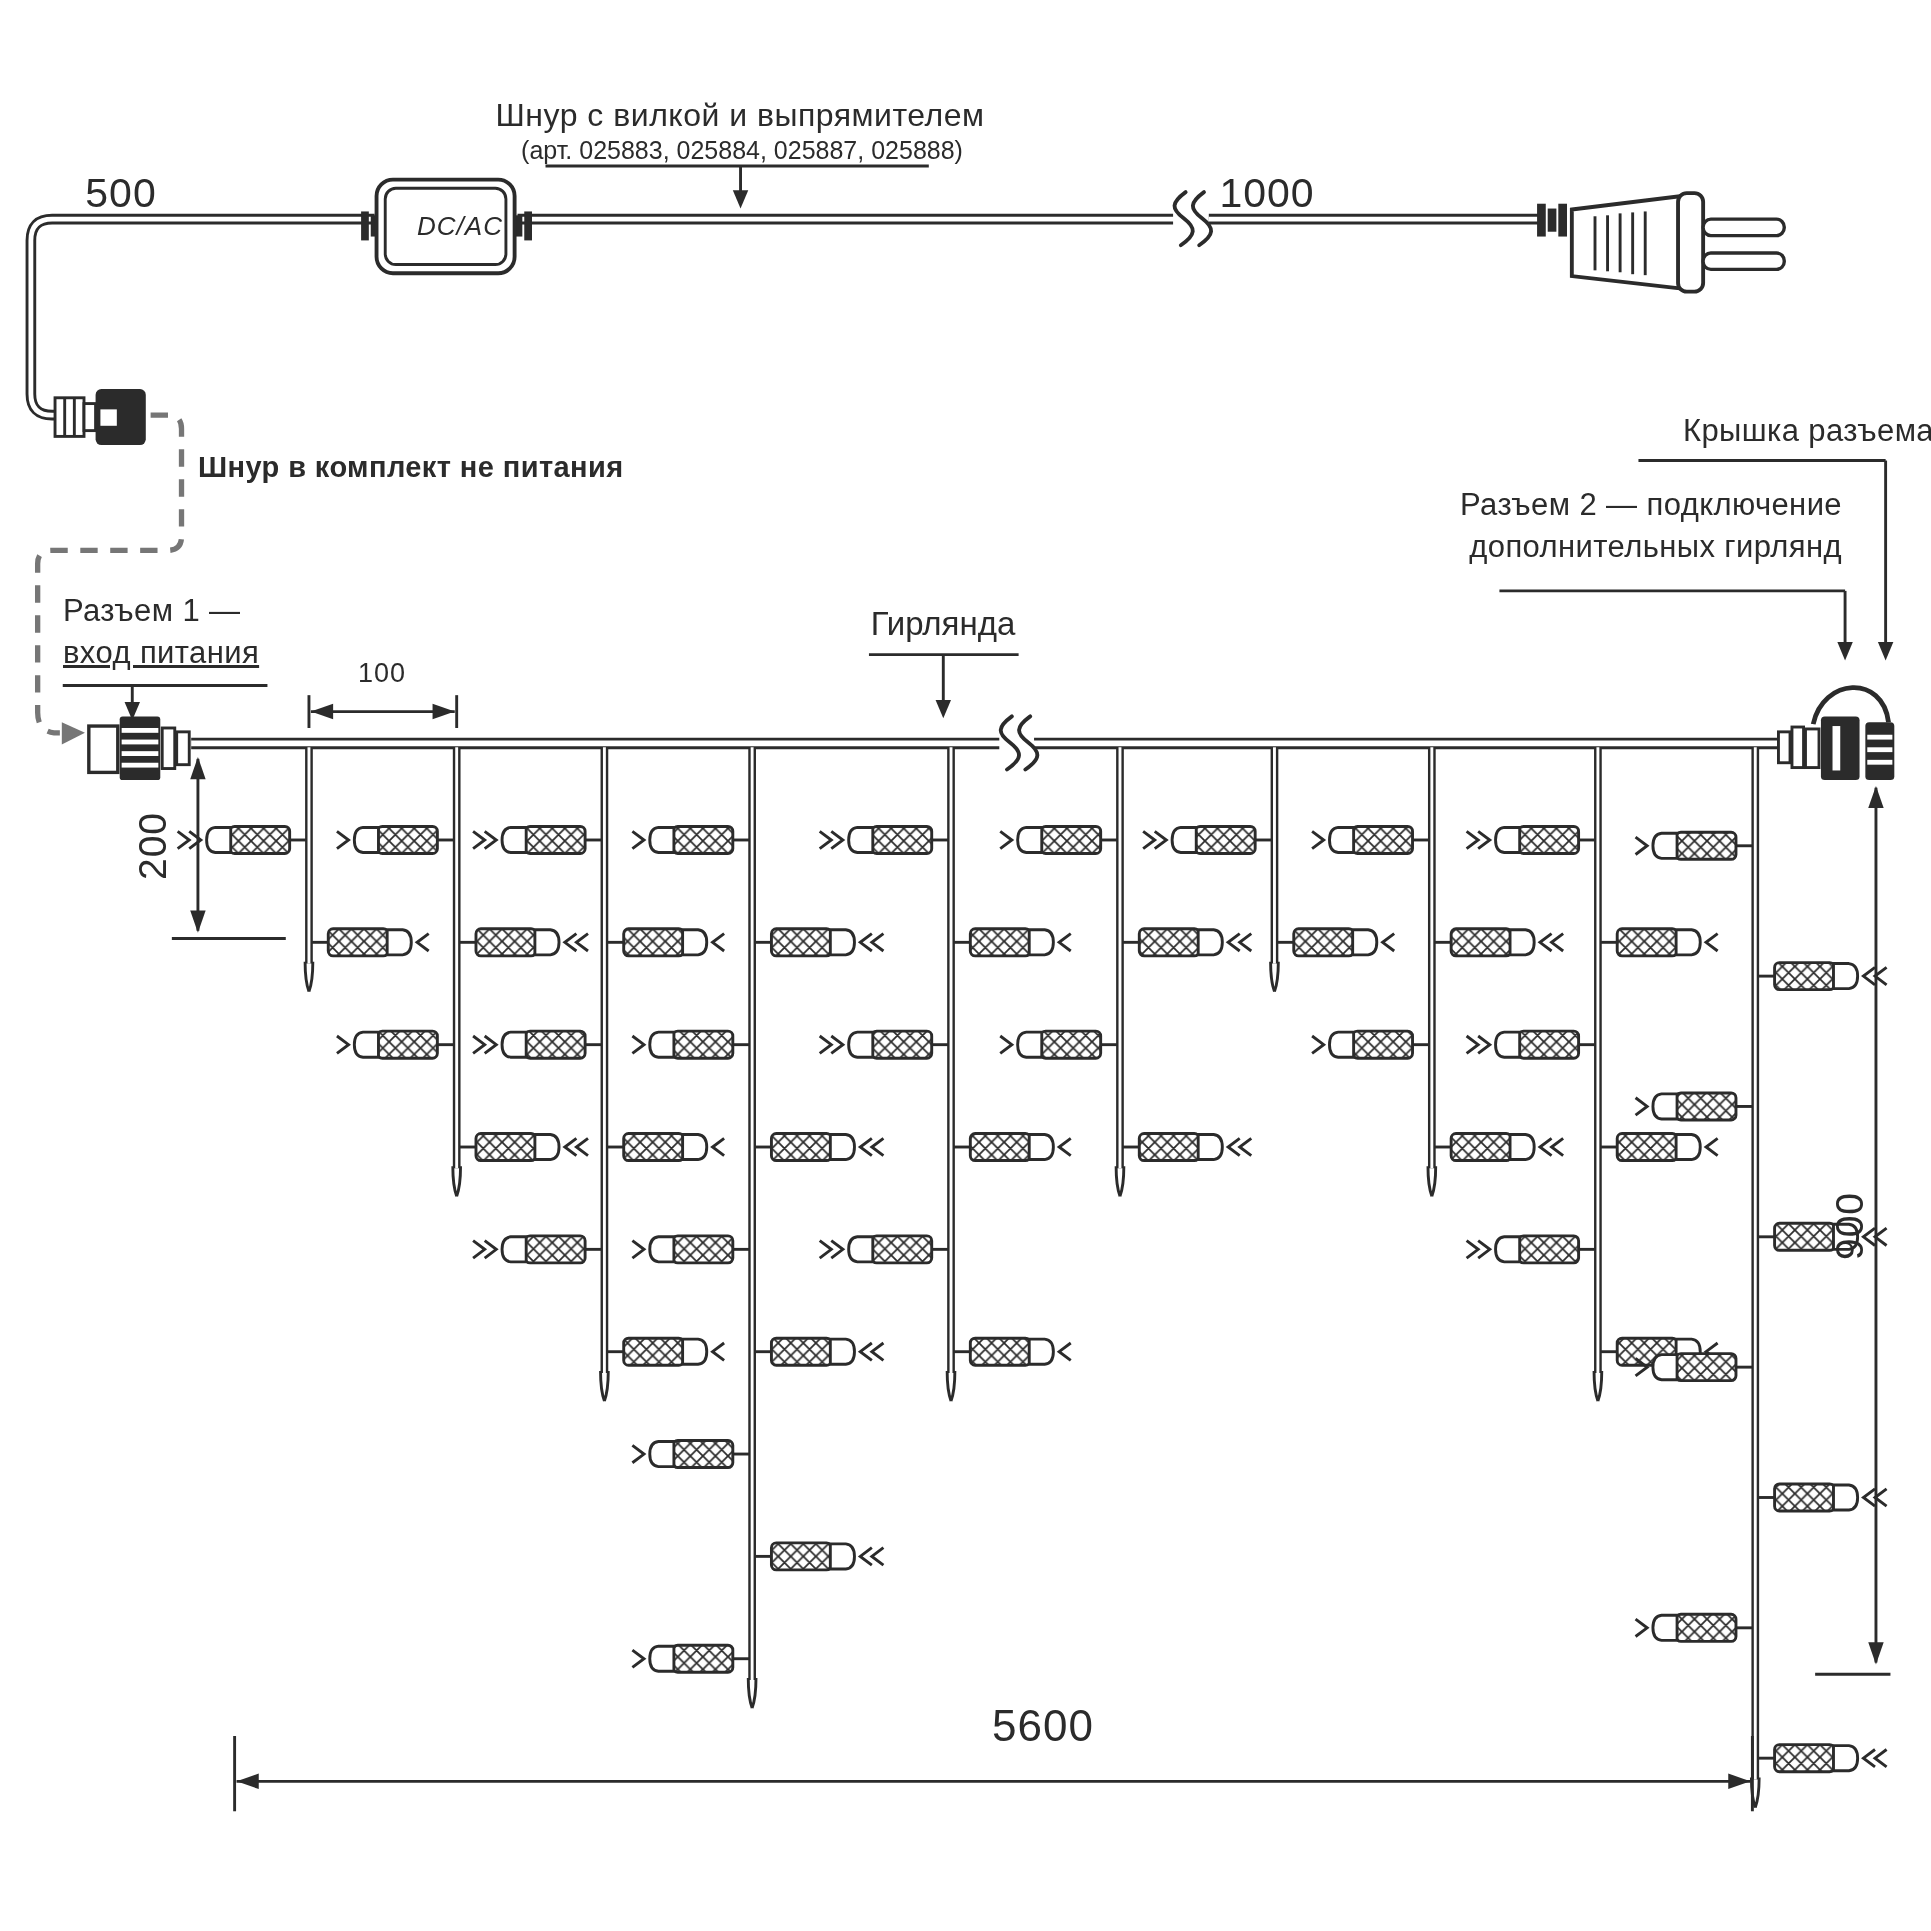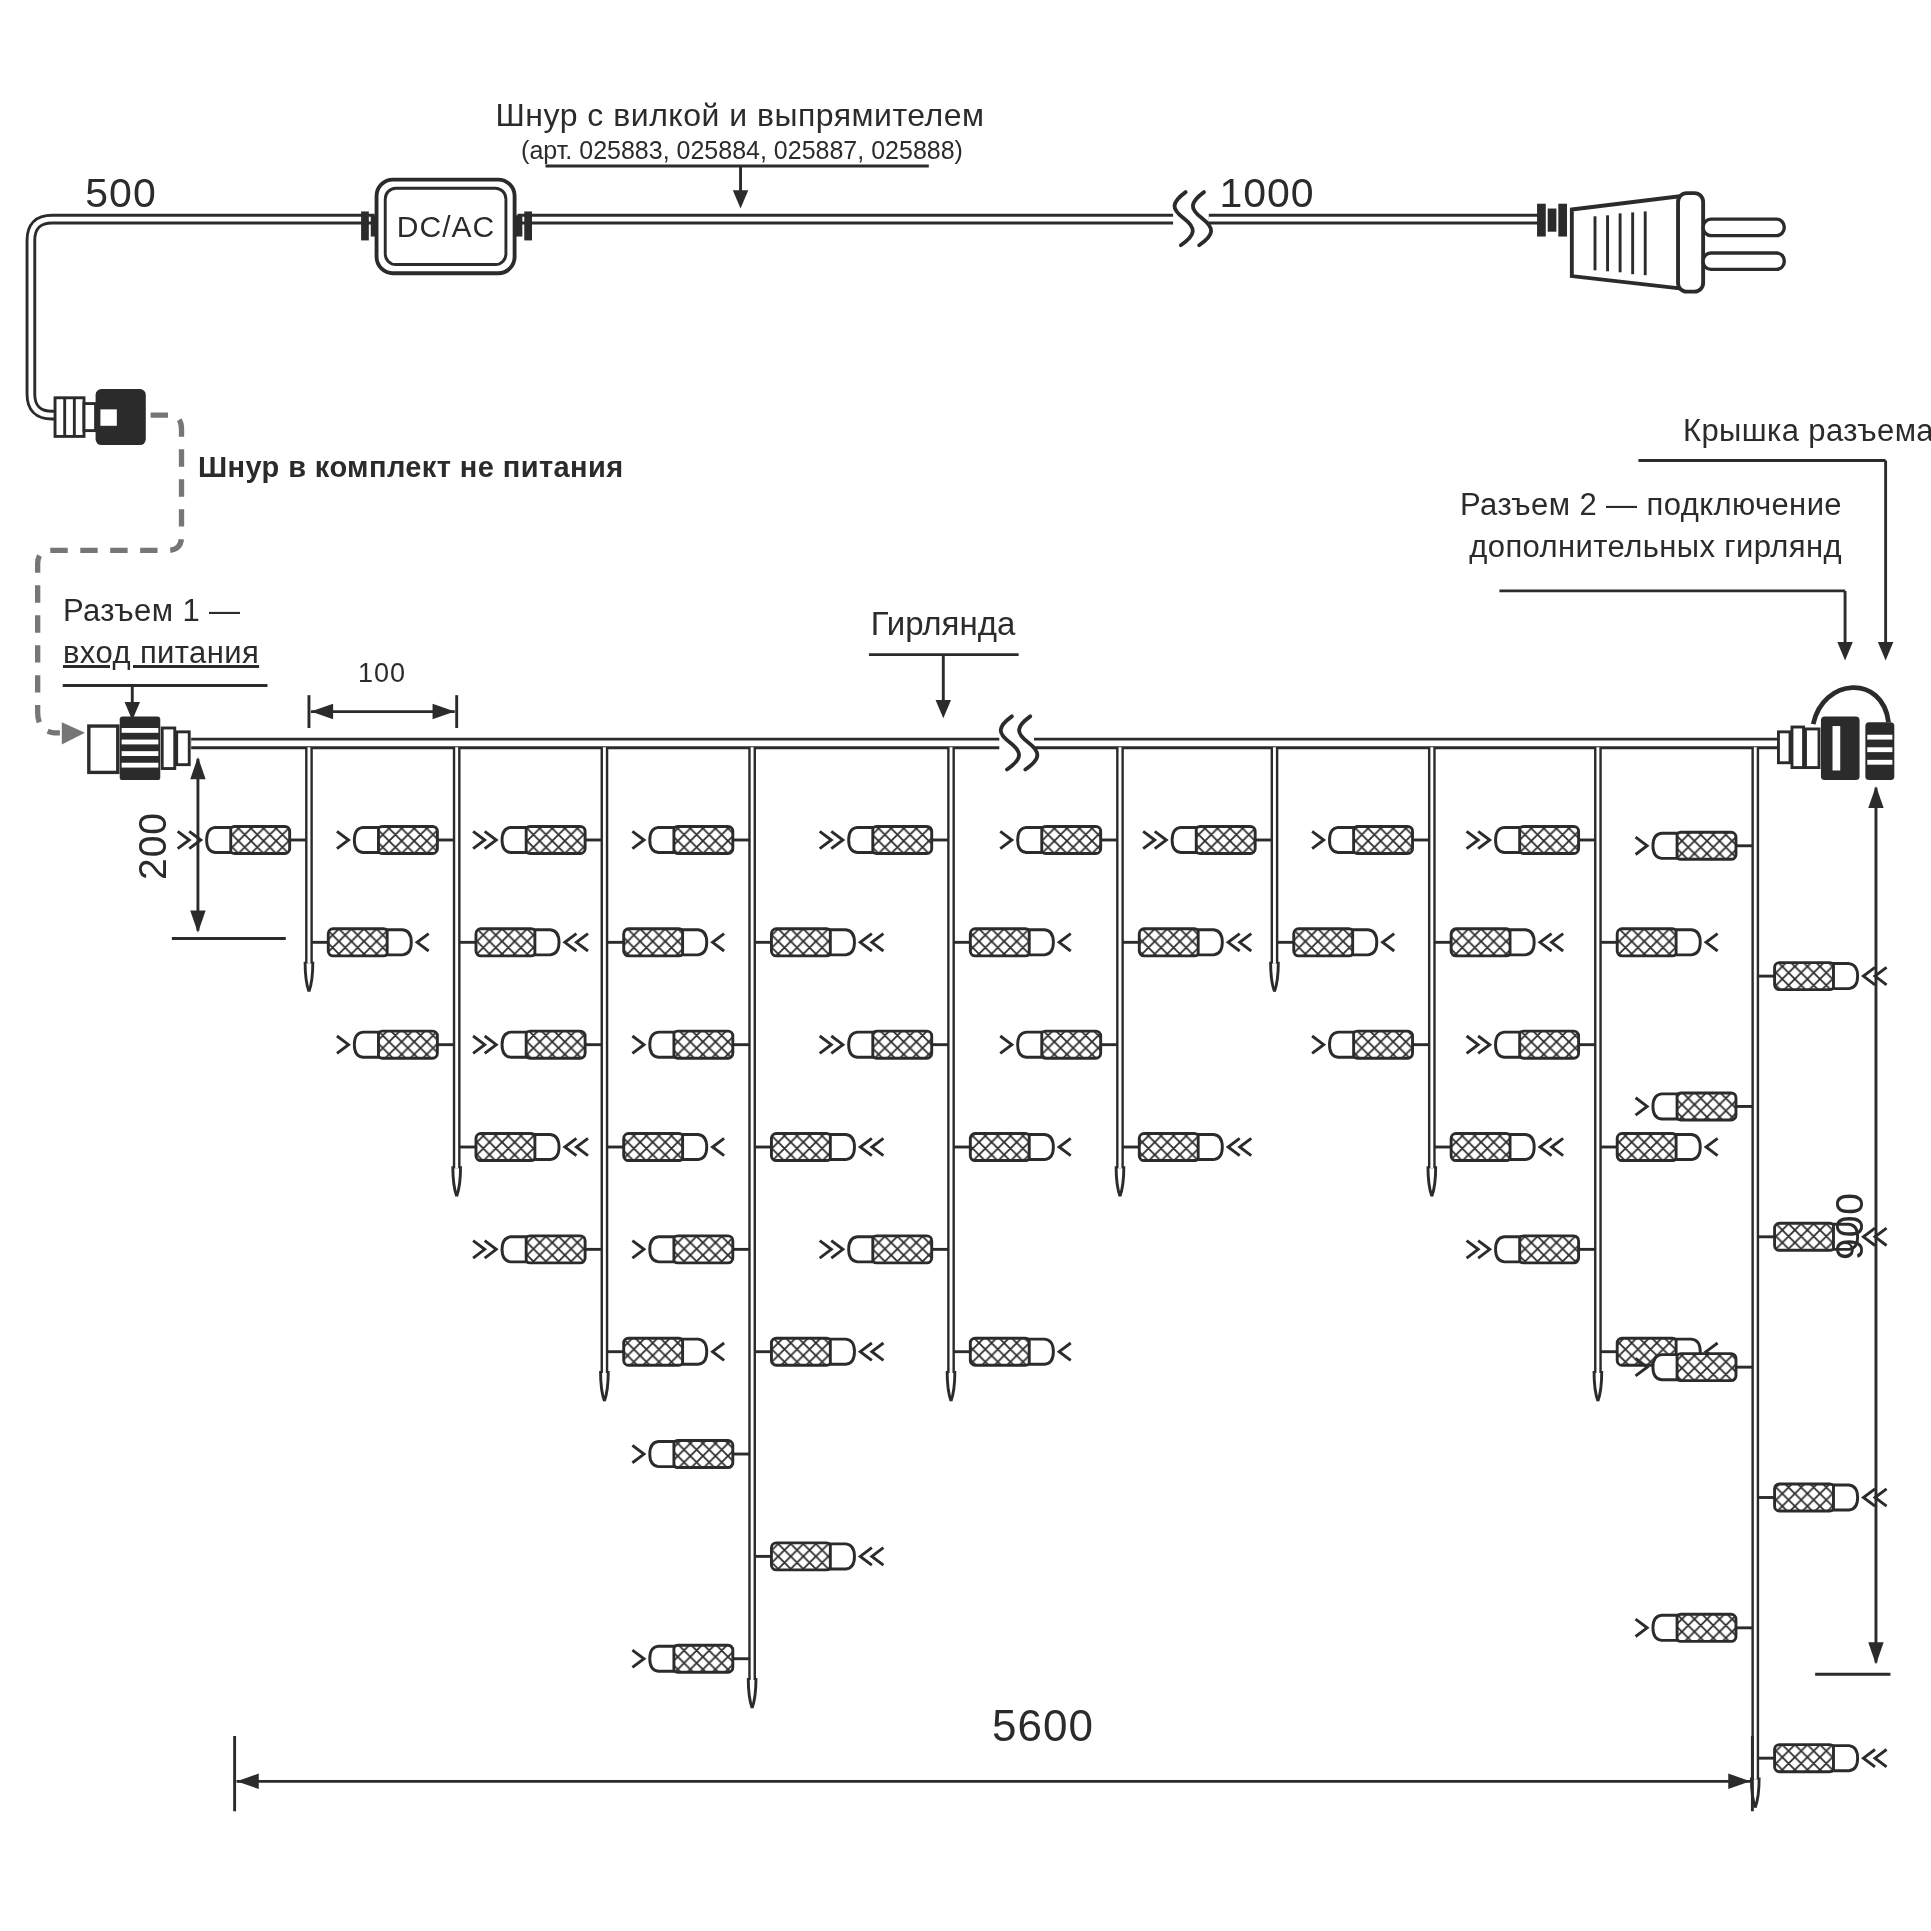--- a/index.html
+++ b/index.html
@@ -546,21 +546,21 @@
         <path d="M 245 1845 L 1813 1845" stroke="#2b2b2b" stroke-width="3" fill="none"></path>
         <polygon points="245,1845 268,1837 268,1853" fill="#2b2b2b"></polygon>
         <polygon points="1813,1845 1790,1837 1790,1853" fill="#2b2b2b"></polygon>
       </g>
     </svg>
 
   <div class="lbl ctr" style="left:740px;top:116px;font-size:32px;letter-spacing:0.5px;">Шнур с вилкой и выпрямителем</div>
   <div class="lbl ctr" style="left:742px;top:150px;font-size:25px;">(арт. 025883, 025884, 025887, 025888)</div>
   <div class="lbl ctr dim" style="left:121px;top:194px;">500</div>
   <div class="lbl ctr dim" style="left:1267px;top:194px;">1000</div>
-  <div class="lbl ctr" style="left:446px;top:227px;font-size:30px;letter-spacing:1px;">DC/AC</div>
+  <div class="lbl ctr" style="left:460px;top:227px;font-size:26px;letter-spacing:1px;font-style:italic;">DC/AC</div>
   <div class="lbl note" style="left:198px;top:452px;">Шнур в комплект не питания</div>
 
   <div class="lbl ann" style="left:63px;top:595px;">Разъем 1 —</div>
   <div class="lbl ann" style="left:63px;top:637px;text-decoration:underline;">вход питания</div>
   <div class="lbl ctr dim" style="left:382px;top:673px;font-size:27px;">100</div>
   <div class="lbl ctr" style="left:943px;top:624px;font-size:33px;">Гирлянда</div>
   <div class="lbl ann rt" style="left:1934px;top:415px;text-align:center;">Крышка разъема</div>
   <div class="lbl ann rt" style="left:1842px;top:489px;text-align:right;">Разъем 2 — подключение</div>
   <div class="lbl ann rt" style="left:1842px;top:531px;">дополнительных гирлянд</div>
   <div class="lbl rot dim" style="left:153px;top:846px;font-size:39px;">200</div>

